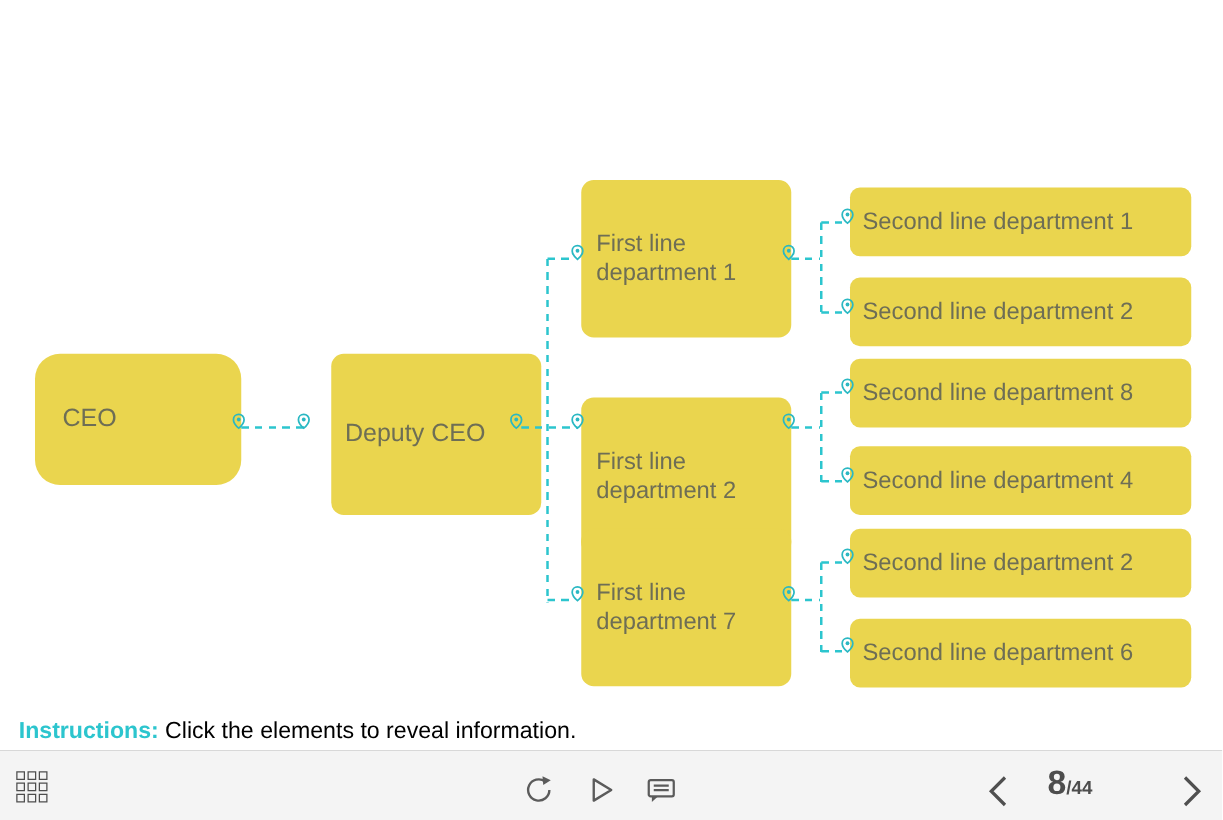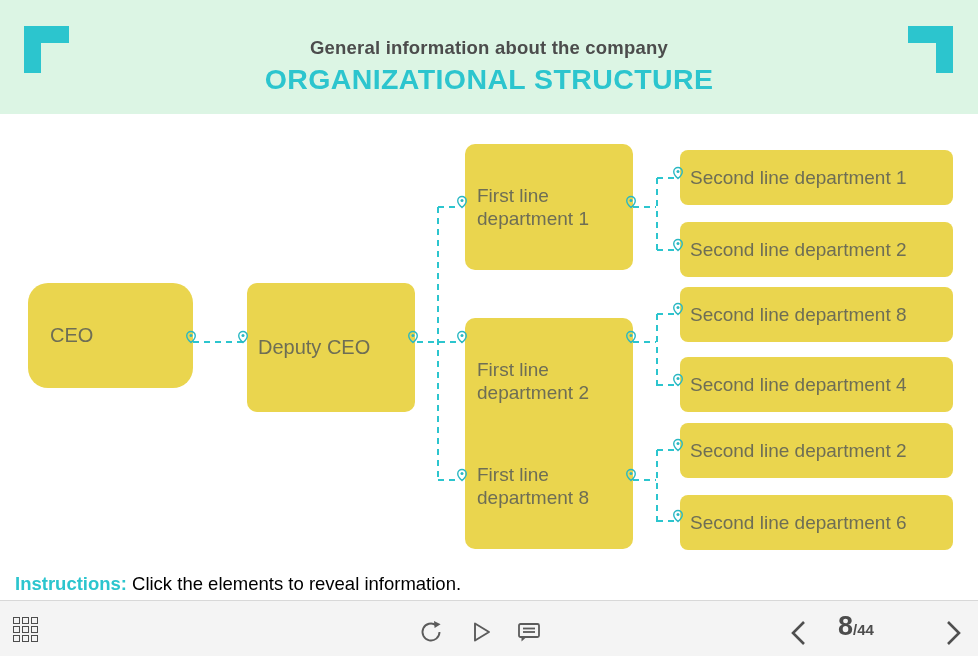--- a/index.html
+++ b/index.html
@@ -18,21 +18,21 @@
   .corner{position:absolute;width:28px;height:30px;}
   .corner.tl{left:24px;top:26px;border-top:17px solid var(--accent);border-left:17px solid var(--accent);}
   .corner.tr{right:25px;top:26px;border-top:17px solid var(--accent);border-right:17px solid var(--accent);}
   .h-title{padding-top:37px;font-size:18.5px;font-weight:bold;color:#4c4c4c;letter-spacing:.2px;}
   .h-sub{margin-top:4px;font-size:28.5px;font-weight:bold;color:var(--accent);letter-spacing:.4px;}
 
   
   .node{position:absolute;background:var(--yellow);display:flex;align-items:center;
         color:var(--node-text);cursor:pointer;box-sizing:border-box;}
   .node-ceo   {left:28px; top:283px;width:165px;height:105px;border-radius:20px;padding-left:22px;font-size:20px;}
-  .node-deputy{left:247px;top:283px;width:168px;height:129px;border-radius:10px;padding-left:11px;font-size:20px;}
+  .node-deputy{left:265px;top:283px;width:168px;height:129px;border-radius:10px;padding-left:11px;font-size:20px;}
   .node-fl    {left:465px;width:168px;height:126px;border-radius:10px;padding-left:12px;padding-right:8px;
                font-size:19px;line-height:1.22;}
   .fl-0{top:144px;} .fl-1{top:286px;margin-top:32px;} .fl-2{top:423px;}
   .node-sl    {left:680px;width:273px;height:55px;border-radius:8px;padding-left:10px;font-size:19px;}
   .sl-0{top:150px;} .sl-1{top:222px;} .sl-2{top:287px;} .sl-3{top:357px;} .sl-4{top:423px;} .sl-5{top:495px;}
 
   .seg{position:absolute;}
   .seg-h{height:2px;background:repeating-linear-gradient(90deg,var(--accent) 0 6px,transparent 6px 11px);}
   .seg-v{width:2px;background:repeating-linear-gradient(180deg,var(--accent) 0 6px,transparent 6px 11px);}
   .pin{position:absolute;width:14px;height:16px;pointer-events:none;}
@@ -53,43 +53,37 @@
   .nav-btn{position:absolute;top:18px;width:22px;height:28px;cursor:pointer;}
   .page{position:absolute;left:838px;top:611px;color:#4d4d4d;cursor:default;}
   .page .cur{font-size:27px;font-weight:bold;}
   .page .tot{font-size:15px;font-weight:bold;}
 </style>
 </head>
 <body>
 
 <div class="stage">
 
-  <div class="hdr">
-    <div class="corner tl"></div>
-    <div class="corner tr"></div>
-    <div class="h-title">General information about the company</div>
-    <div class="h-sub">ORGANIZATIONAL STRUCTURE</div>
-  </div>
 
   <div>
     <div class="node node-ceo">
       <span>CEO</span>
     </div>
     <div class="node node-deputy">
       <span>Deputy CEO</span>
     </div>
 
     <div class="node node-fl fl-0">
       <span>First line department 1</span>
     </div>
     <div class="node node-fl fl-1">
       <span>First line department 2</span>
     </div>
     <div class="node node-fl fl-2">
-      <span>First line department 8</span>
+      <span>First line department 7</span>
     </div>
 
     <div class="node node-sl sl-0">
       <span>Second line department 1</span>
     </div>
     <div class="node node-sl sl-1">
       <span>Second line department 2</span>
     </div>
     <div class="node node-sl sl-2">
       <span>Second line department 8</span>

